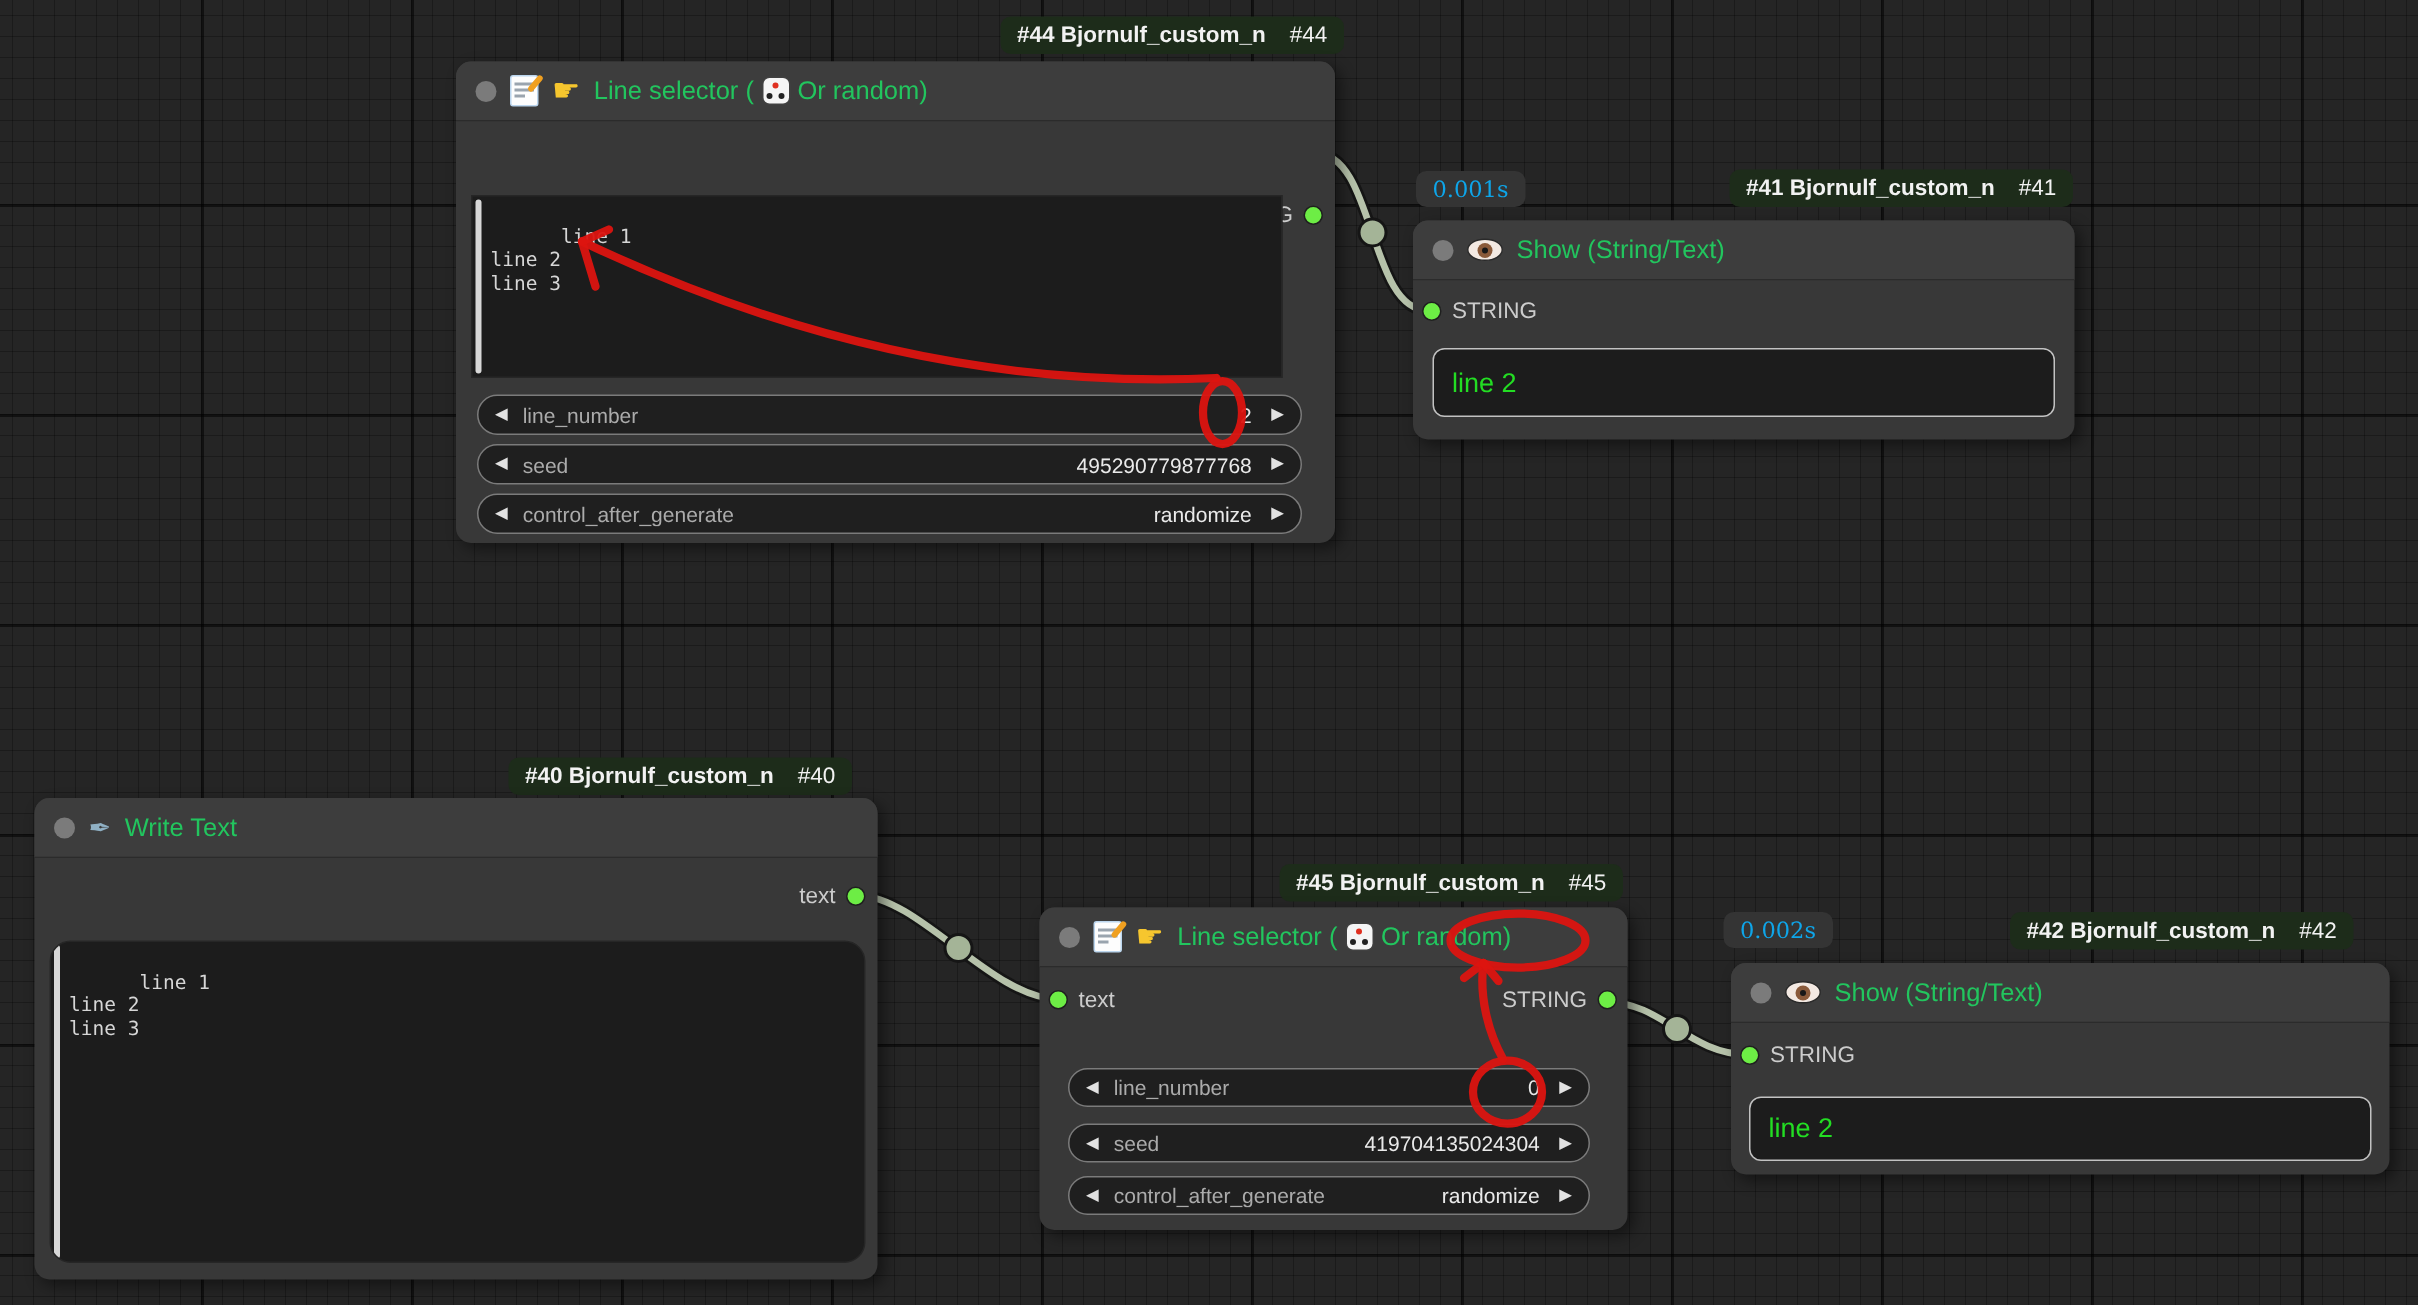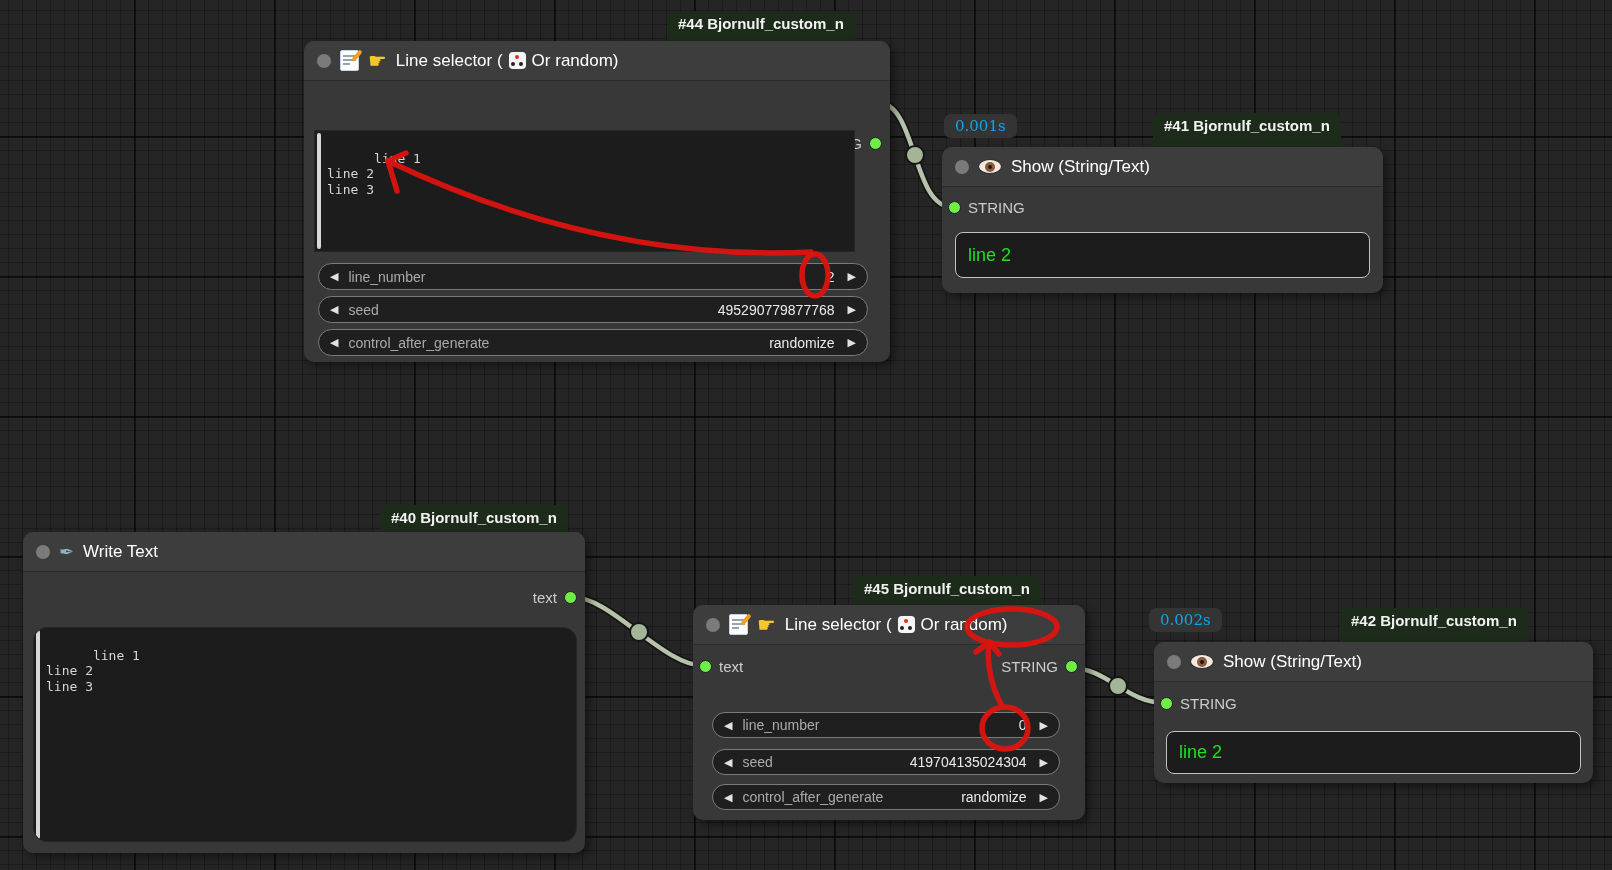--- a/index.html
+++ b/index.html
@@ -26,21 +26,21 @@
   .node{
     position:absolute;background:#383838;border-radius:10px;z-index:3;
     box-shadow:4px 4px 10px rgba(0,0,0,.45);
   }
   .titlebar{
     position:absolute;left:0;top:0;right:0;height:40px;background:#3d3d3d;
     border-radius:10px 10px 0 0;display:flex;align-items:center;gap:9px;
     padding-left:13px;box-sizing:border-box;border-bottom:1px solid #2b2b2b;
   }
   .collapse-dot{width:14px;height:14px;border-radius:50%;background:#7b7b7b;flex:0 0 auto;}
-  .node-title{color:#ffffff;font-size:17px;white-space:nowrap;display:flex;align-items:center;gap:6px;}
+  .node-title{color:#22c55e;font-size:17px;white-space:nowrap;display:flex;align-items:center;gap:6px;}
 
   .slot-row{position:absolute;display:flex;align-items:center;gap:7px;height:20px;}
   .slot-label{color:#cccccc;font-size:15px;}
   .dot{width:13px;height:13px;border-radius:50%;background:#6ded45;border:1px solid #1f1f1f;box-sizing:border-box;flex:0 0 auto;}
 
   .textbox{
     position:absolute;background:#1c1c1c;border:1px solid #262626;box-sizing:border-box;
     font-family:"DejaVu Sans Mono", monospace;font-size:13px;line-height:15.5px;
     color:#d6d6d6;white-space:pre;padding:4px 0 0 12px;overflow:hidden;
   }
@@ -56,21 +56,21 @@
   .pill .wvalue{color:#eaeaea;margin-right:13px;white-space:nowrap;}
 
   .valuebox{
     position:absolute;background:#1c1c1c;border:1.5px solid #c2c2c2;border-radius:8px;
     display:flex;align-items:center;padding-left:12px;box-sizing:border-box;
     color:#23dd23;font-size:18px;
   }
 
   .badge{
     position:absolute;z-index:2;background:#1d2c1a;color:#f2f2f2;font-size:15px;font-weight:bold;
-    border-radius:7px;padding:4px 11px;white-space:nowrap;display:flex;gap:16px;align-items:baseline;flex-direction:column;
+    border-radius:7px;padding:4px 11px;white-space:nowrap;display:flex;gap:16px;align-items:baseline;
   }
   .badge .bid{font-weight:normal;}
   .timing{
     position:absolute;z-index:2;background:#343434;color:#0ea5e9;border-radius:7px;
     font-family:"DejaVu Serif", serif;font-size:15px;padding:3px 11px;white-space:nowrap;
   }
 
   
   .memo-icon{position:relative;width:17px;height:19px;background:#fdfdfd;border:1.5px solid #bcd6ee;border-radius:2px;flex:0 0 auto;}
   .memo-icon i{position:absolute;left:2px;right:2px;height:1.5px;background:#9aa4ae;}
@@ -107,21 +107,21 @@
 
   <div class="badge" style="left:667px;top:11px;">
     <span>#44 Bjornulf_custom_n</span>
     <span class="bid">#44</span>
   </div>
   <div class="timing" style="left:944px;top:114px;">0.001s</div>
   <div class="badge" style="left:1153px;top:113px;">
     <span>#41 Bjornulf_custom_n</span>
     <span class="bid">#41</span>
   </div>
-  <div class="badge" style="left:380px;top:505px;">
+  <div class="badge" style="left:339px;top:505px;">
     <span>#40 Bjornulf_custom_n</span>
     <span class="bid">#40</span>
   </div>
   <div class="badge" style="left:853px;top:576px;">
     <span>#45 Bjornulf_custom_n</span>
     <span class="bid">#45</span>
   </div>
   <div class="timing" style="left:1149px;top:608px;">0.002s</div>
   <div class="badge" style="left:1340px;top:608px;text-align:center;">
     <span>#42 Bjornulf_custom_n</span>

